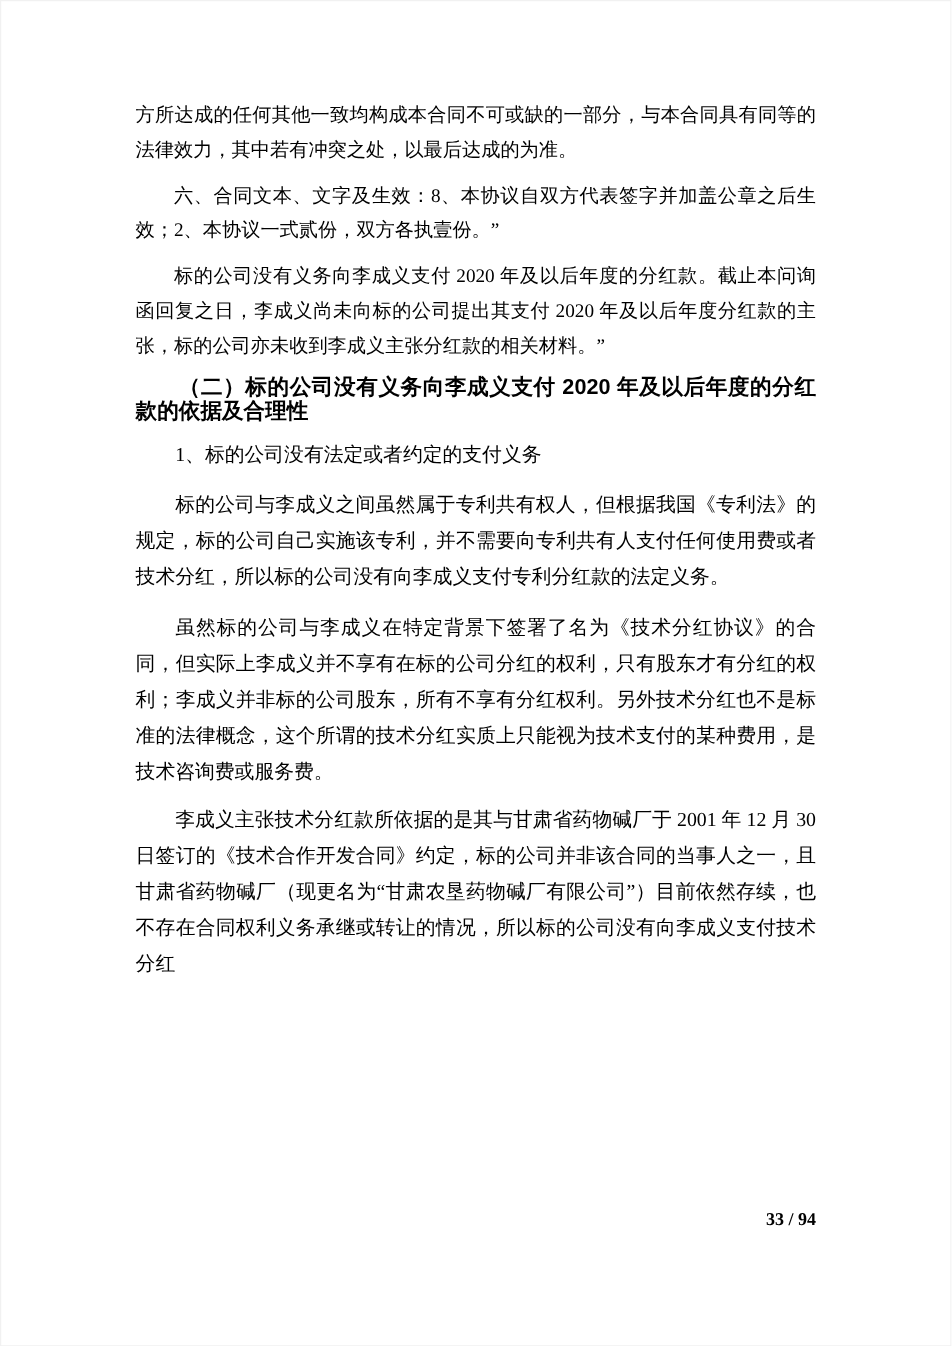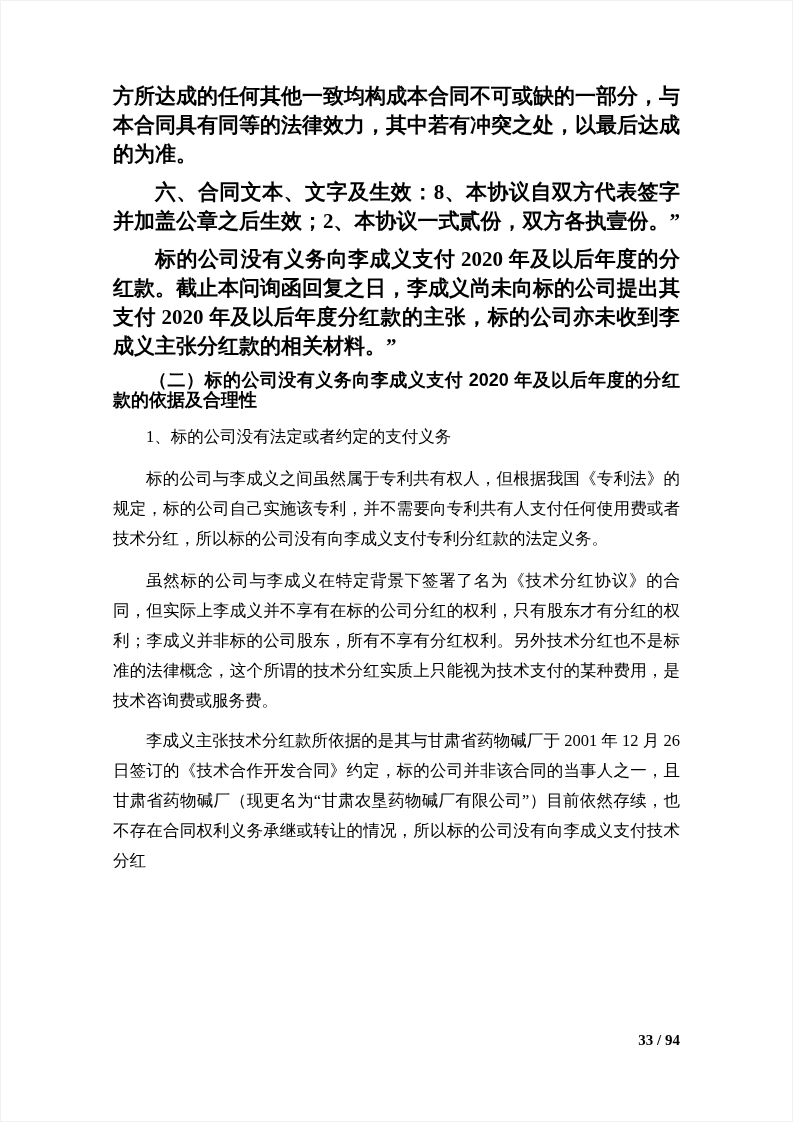--- a/index.html
+++ b/index.html
@@ -18,22 +18,22 @@
   }
   .content {
     position: absolute;
     left: 113px;
     top: 82px;
     width: 567px;
   }
   
   .p-kai {
     font-family: "Liberation Serif", "DejaVu Serif", serif;
-    font-weight: bold;
-    font-size: 21px;
+    font-weight: normal;
+    font-size: 16px;
     line-height: 29px;
     text-align: justify;
     text-indent: 2em;
     margin: 0 0 9px 0;
   }
   .p-kai.no-indent {
     text-indent: 0;
   }
   
   .heading {
@@ -54,21 +54,21 @@
     text-align: justify;
     text-indent: 2em;
     margin: 12px 0 8px 0;
   }
   .gap-top {
     margin-top: 10px;
   }
   .footer {
     position: absolute;
     left: 113px;
-    top: 1030px;
+    top: 1007px;
     width: 567px;
     text-align: right;
     font-family: "Liberation Serif", "DejaVu Serif", serif;
     font-weight: bold;
     font-size: 15px;
     line-height: 20px;
   }
 </style>
 </head>
 <body>
@@ -84,20 +84,20 @@
     <p class="p-kai">标的公司没有义务向李成义支付 2020 年及以后年度的分红款。截止本问询函回复之日，李成义尚未向标的公司提出其支付 2020 年及以后年度分红款的主张，标的公司亦未收到李成义主张分红款的相关材料。”</p>
 
     <h2 class="heading">（二）标的公司没有义务向李成义支付 2020 年及以后年度的分红款的依据及合理性</h2>
 
     <p class="p-song">1、标的公司没有法定或者约定的支付义务</p>
 
     <p class="p-song">标的公司与李成义之间虽然属于专利共有权人，但根据我国《专利法》的规定，标的公司自己实施该专利，并不需要向专利共有人支付任何使用费或者技术分红，所以标的公司没有向李成义支付专利分红款的法定义务。</p>
 
     <p class="p-song">虽然标的公司与李成义在特定背景下签署了名为《技术分红协议》的合同，但实际上李成义并不享有在标的公司分红的权利，只有股东才有分红的权利；李成义并非标的公司股东，所有不享有分红权利。另外技术分红也不是标准的法律概念，这个所谓的技术分红实质上只能视为技术支付的某种费用，是技术咨询费或服务费。</p>
 
-    <p class="p-song gap-top">李成义主张技术分红款所依据的是其与甘肃省药物碱厂于 2001 年 12 月 26 日签订的《技术合作开发合同》约定，标的公司并非该合同的当事人之一，且甘肃省药物碱厂（现更名为“甘肃农垦药物碱厂有限公司”）目前依然存续，也不存在合同权利义务承继或转让的情况，所以标的公司没有向李成义支付技术分红</p>
+    <p class="p-song gap-top">李成义主张技术分红款所依据的是其与甘肃省药物碱厂于 2001 年 12 月 30 日签订的《技术合作开发合同》约定，标的公司并非该合同的当事人之一，且甘肃省药物碱厂（现更名为“甘肃农垦药物碱厂有限公司”）目前依然存续，也不存在合同权利义务承继或转让的情况，所以标的公司没有向李成义支付技术分红</p>
 
   </div>
 
   <div class="footer">
     <span>33 / 94</span>
   </div>
 </div>
 
 </body></html>

